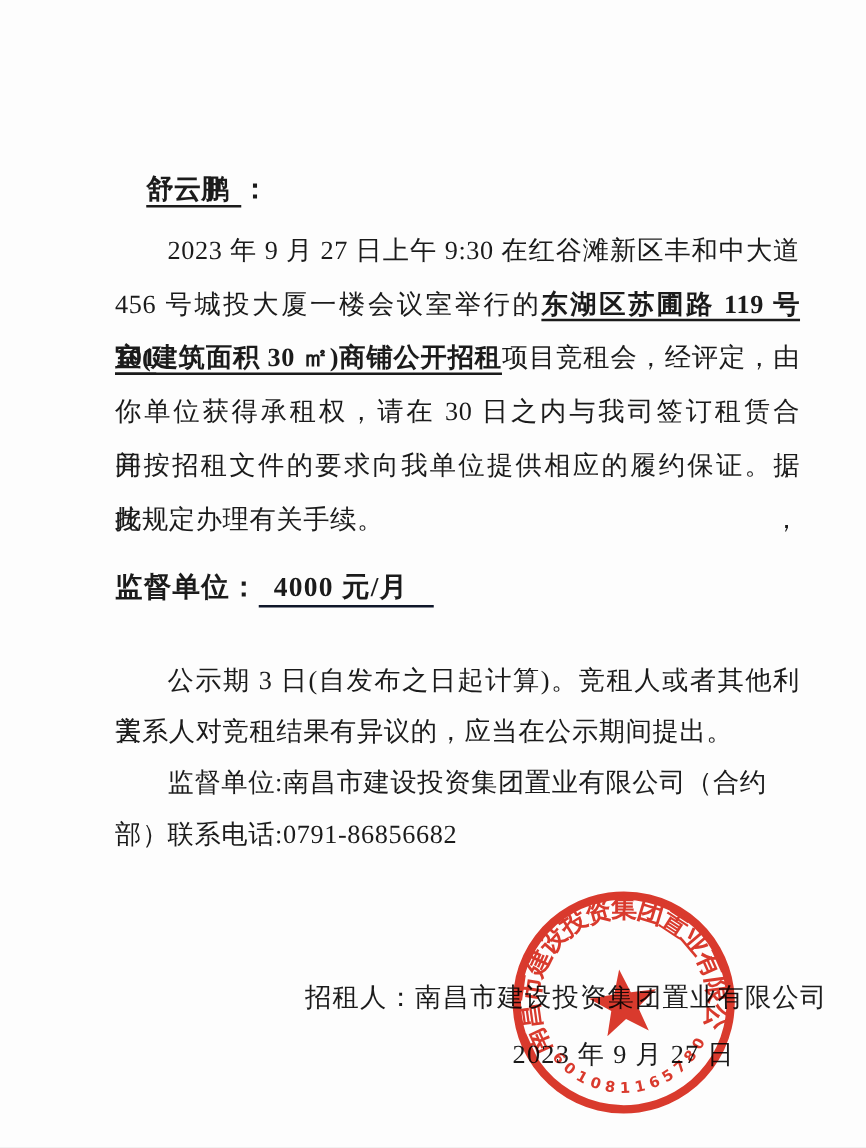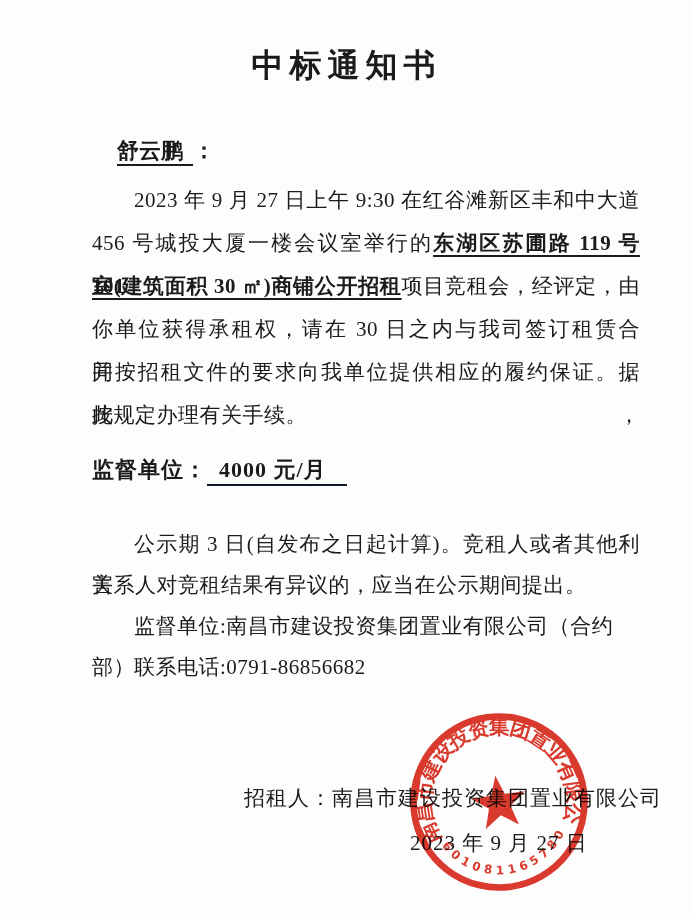--- a/index.html
+++ b/index.html
@@ -36,21 +36,20 @@
   }
   .seal-ring{fill:none;stroke-width:7;}
   .seal-text{font-size:22px;font-weight:bold;font-family:"Liberation Serif","DejaVu Serif",serif;}
   .seal-code{font-size:12.5px;letter-spacing:2.5px;font-weight:bold;font-family:"DejaVu Sans",sans-serif;}
 </style>
 </head>
 <body>
 
 <div class="page">
 
-  <div class="title">中标通知书</div>
 
   <div class="recipient">
     <span class="name">舒云鹏</span><span>：</span>
   </div>
 
   <div class="body-para">
       <div class="line indent justify"><span>2023 年 9 月 27 日上午 9:30 在红谷滩新区丰和中大道</span></div>
       <div class="line justify"><span>456 号城投大厦一楼会议室举行的</span><span class="em">东湖区苏圃路 119 号 101</span></div>
       <div class="line justify"><span class="em">室(建筑面积 30 ㎡)商铺公开招租</span><span>项目竞租会，经评定，由</span></div>
       <div class="line justify"><span>你单位获得承租权，请在 30 日之内与我司签订租赁合同，</span></div>

